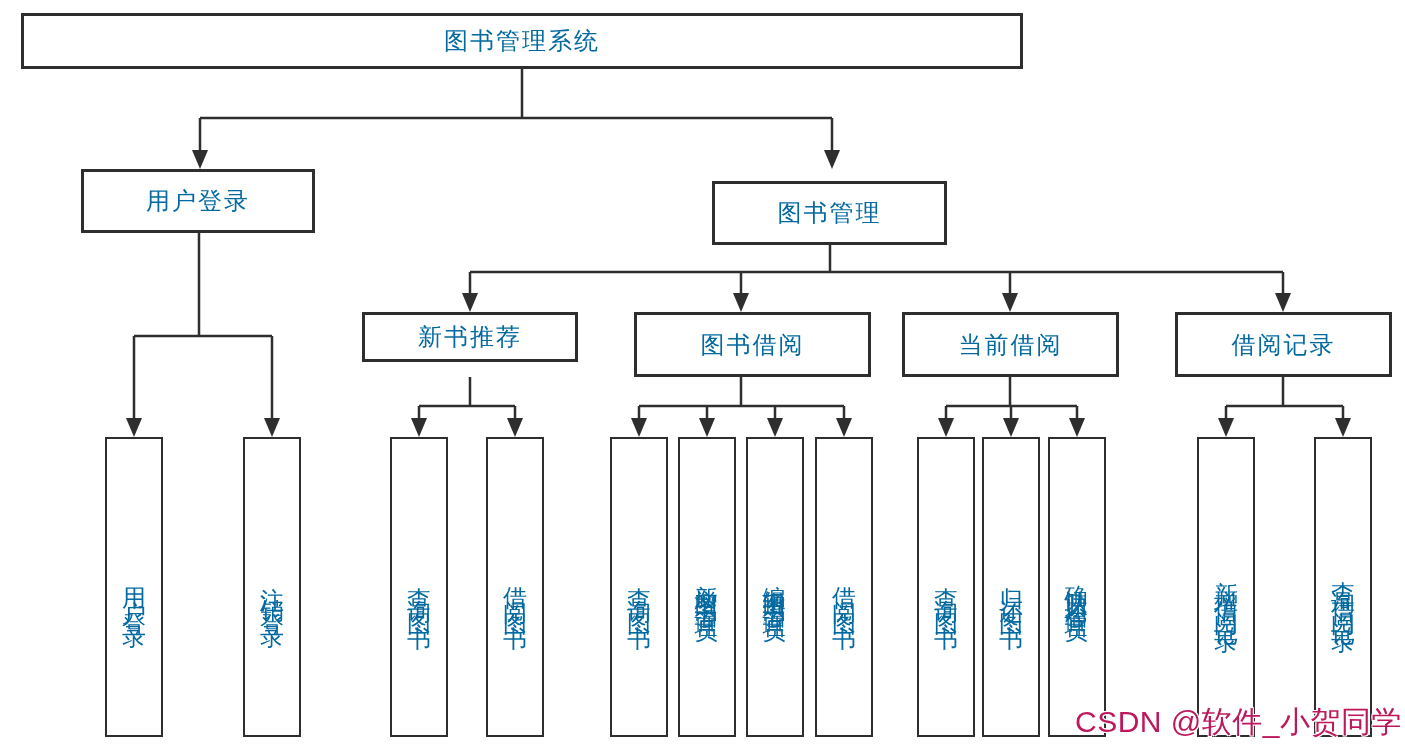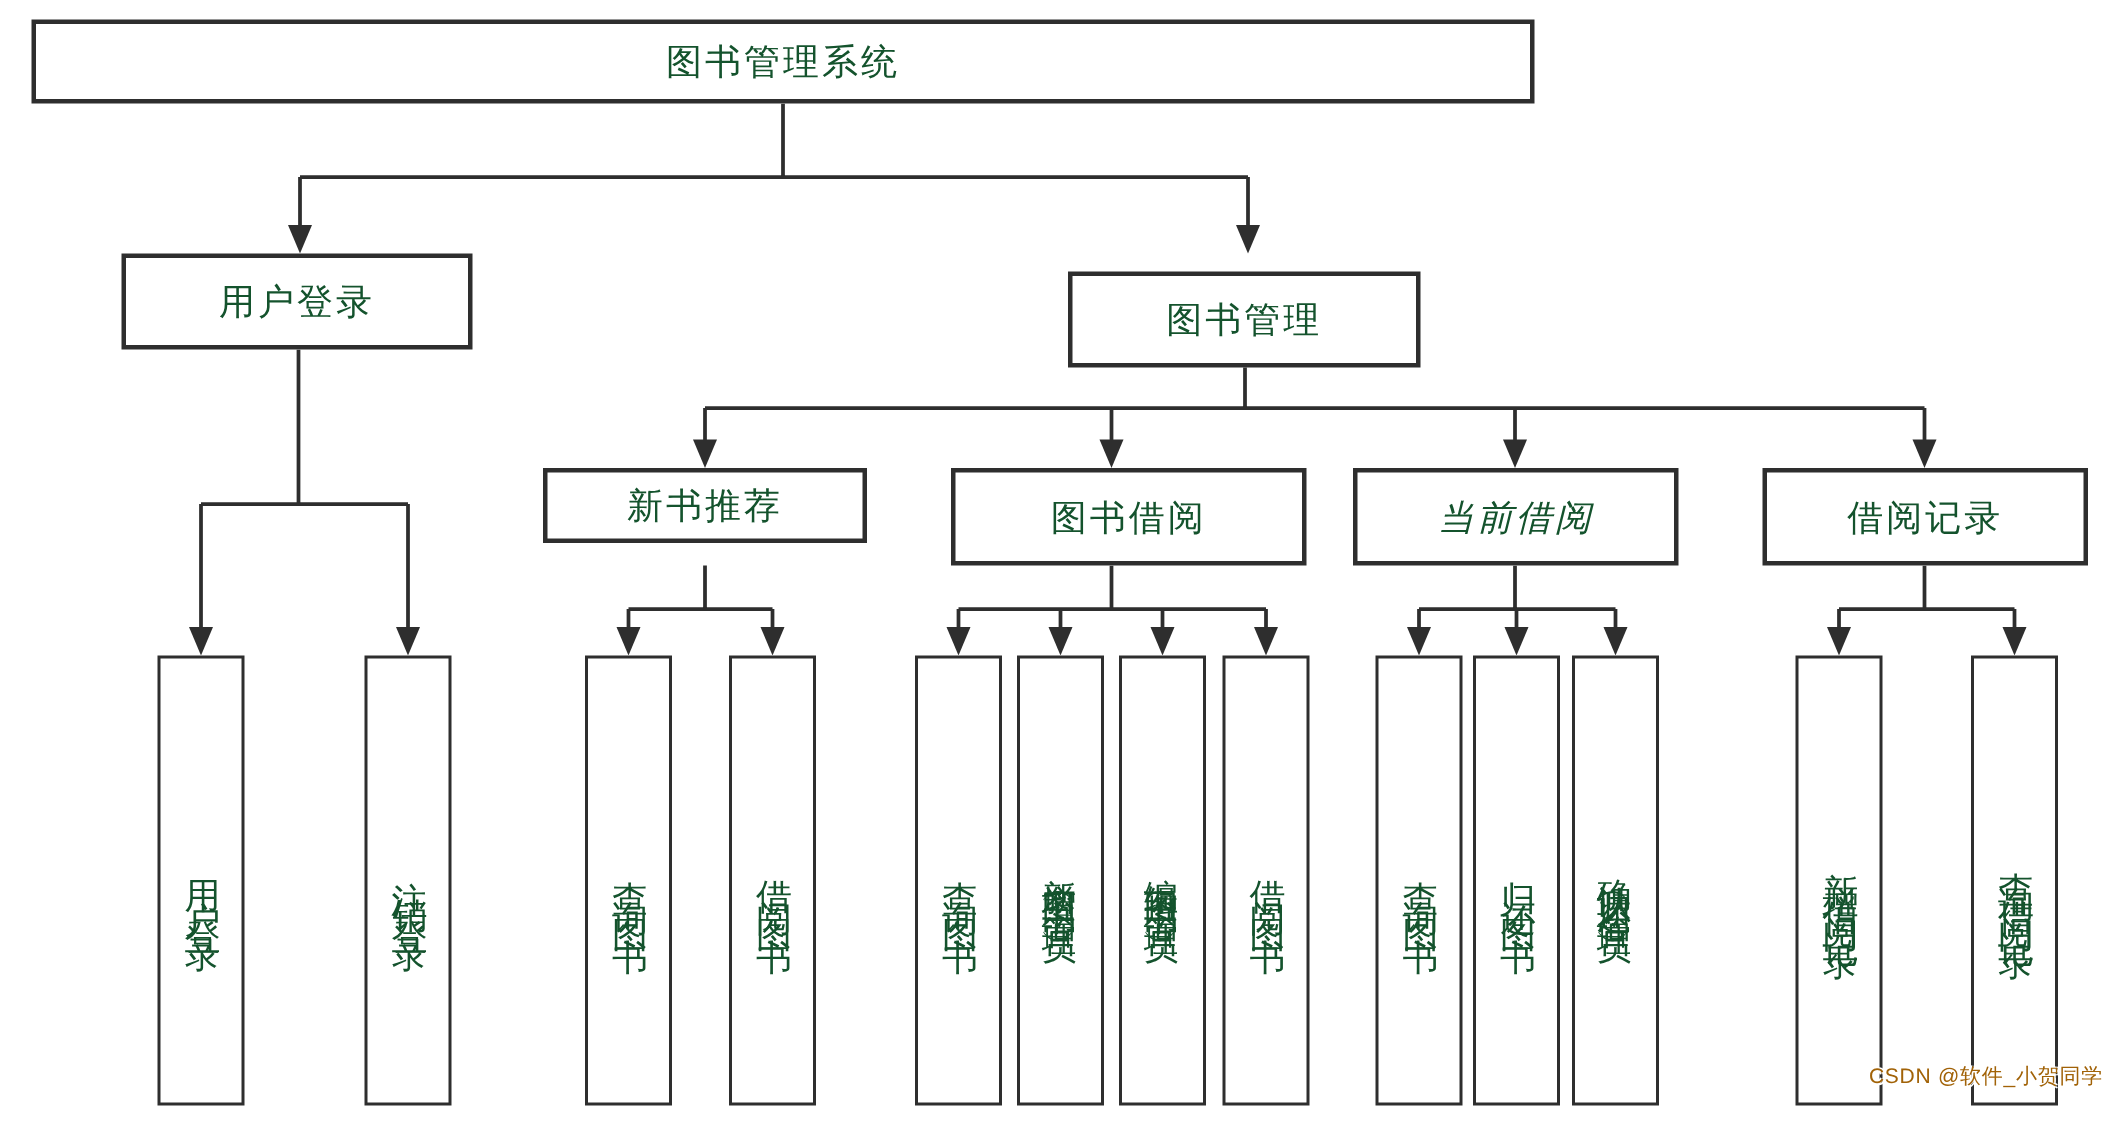--- a/index.html
+++ b/index.html
@@ -18,21 +18,21 @@
     z-index: 1;
   }
   .box {
     position: absolute;
     background: #ffffff;
     border: 3px solid #2e2e2e;
     box-sizing: border-box;
     display: flex;
     align-items: center;
     justify-content: center;
-    color: #14532d;
+    color: #0369a1;
     z-index: 2;
   }
   .hbox {
     font-size: 24px;
     letter-spacing: 2px;
     white-space: nowrap;
   }
   .leaf {
     top: 437px;
     width: 58px;
@@ -44,24 +44,24 @@
     letter-spacing: 13px;
   }
   .leaf .txt { margin-inline-end: -13px; }
   .leaf.mid { letter-spacing: 10px; }
   .leaf.mid .txt { margin-inline-end: -10px; }
   .leaf.tight { font-size: 23px; letter-spacing: 5px; }
   .leaf.tight .txt { margin-inline-end: -5px; }
   .watermark {
     position: absolute;
     right: 3px;
-    bottom: 20px;
-    font-size: 14px;
+    bottom: 4px;
+    font-size: 30px;
     letter-spacing: 0.5px;
-    color: #a16207;
+    color: #be185d;
     text-shadow: 1px 1px 0 #ffffff, -1px -1px 0 #ffffff, 1px -1px 0 #ffffff, -1px 1px 0 #ffffff;
     z-index: 5;
     white-space: nowrap;
   }
 </style>
 </head>
 <body>
 
 <div class="canvas">
 
@@ -106,21 +106,21 @@
   <div class="box hbox" style="left:712px; top:181px; width:235px; height:64px;">
     <span class="txt">图书管理</span>
   </div>
 
   <div class="box hbox" style="left:362px; top:312px; width:216px; height:50px;">
     <span class="txt">新书推荐</span>
   </div>
   <div class="box hbox" style="left:634px; top:312px; width:237px; height:65px;">
     <span class="txt">图书借阅</span>
   </div>
-  <div class="box hbox" style="left:902px; top:312px; width:217px; height:65px;font-style:italic;">
+  <div class="box hbox" style="left:902px; top:312px; width:217px; height:65px;">
     <span class="txt">当前借阅</span>
   </div>
   <div class="box hbox" style="left:1175px; top:312px; width:217px; height:65px;">
     <span class="txt">借阅记录</span>
   </div>
 
   <div class="box leaf" style="left:105px;">
     <span class="txt">用户登录</span>
   </div>
   <div class="box leaf" style="left:243px;">

